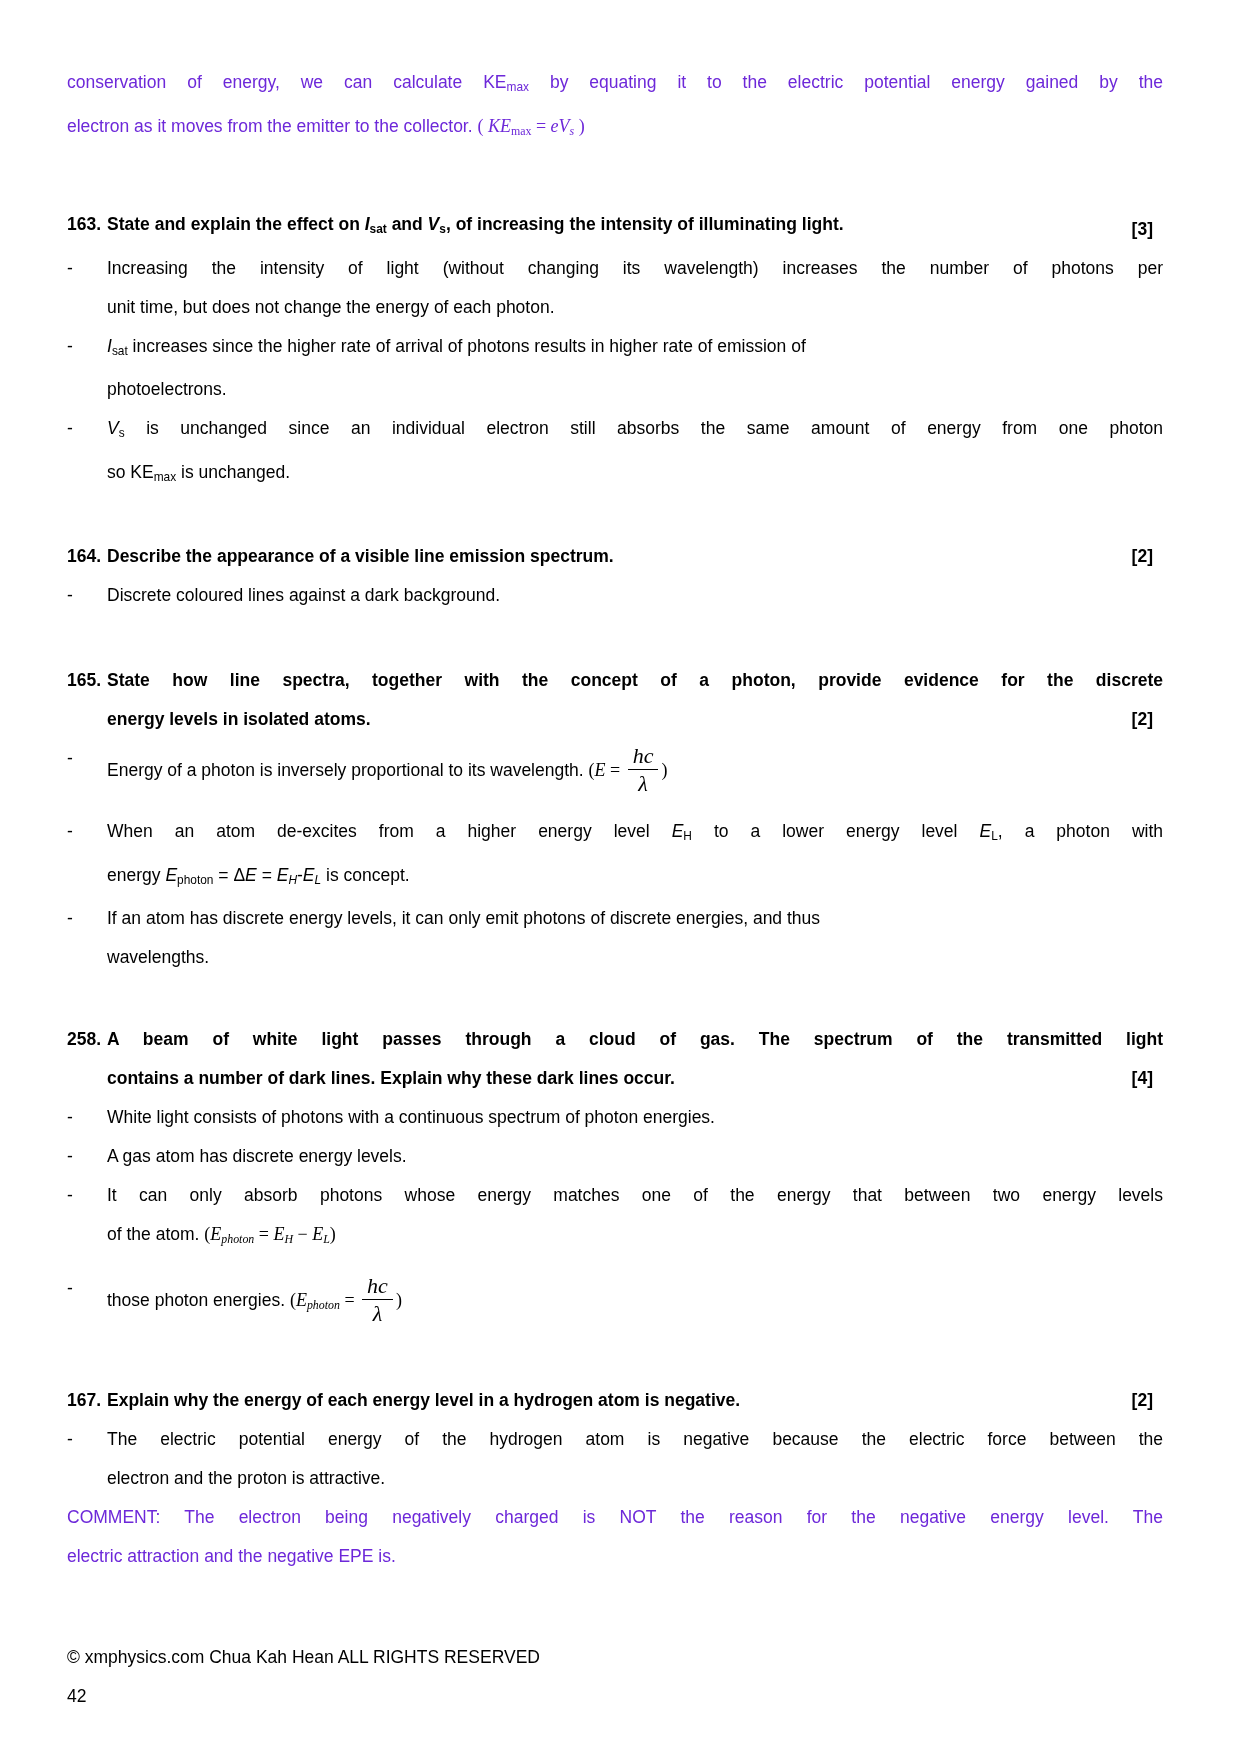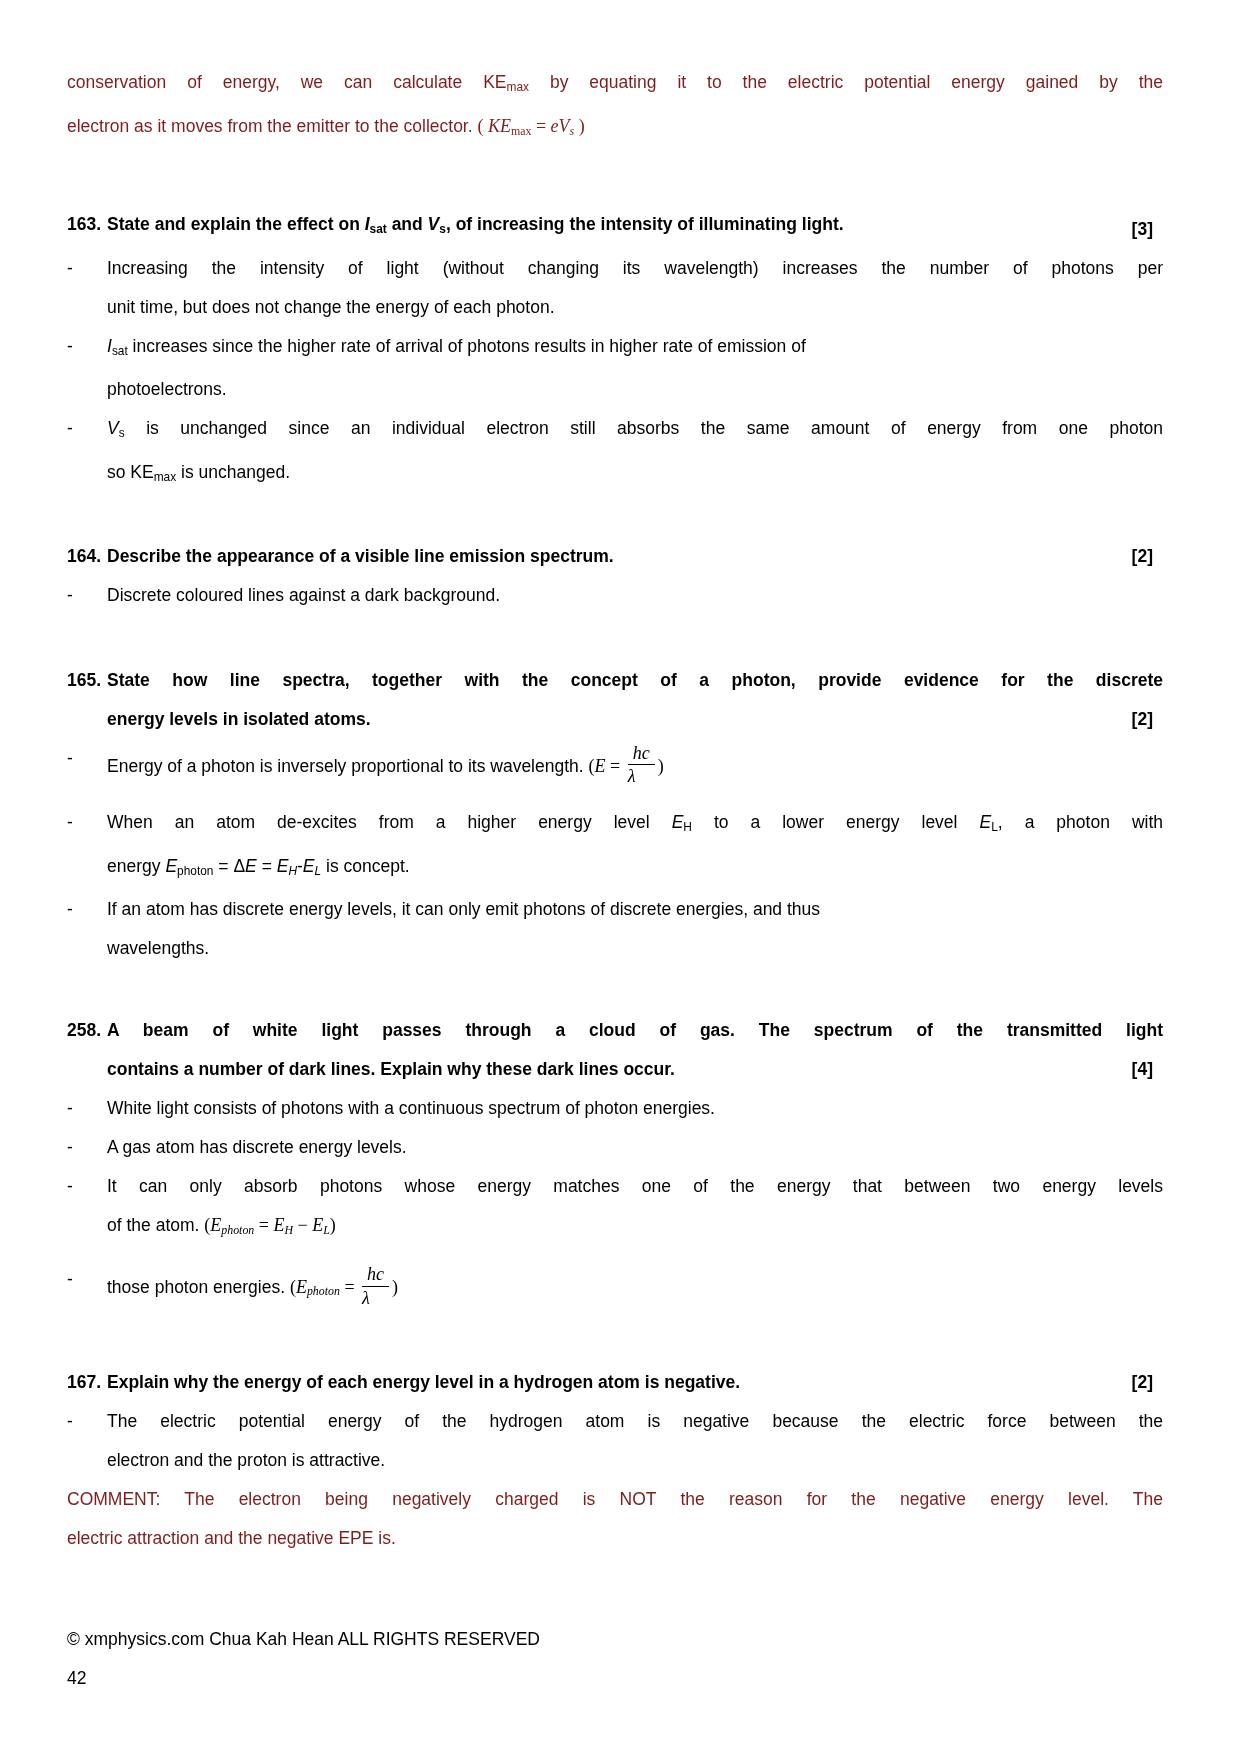--- a/index.html
+++ b/index.html
@@ -12,43 +12,43 @@
     font-family:"Liberation Sans","DejaVu Sans",sans-serif;
     font-size:17.5px;
     line-height:39px;
     color:#000000;
     overflow:hidden;
   }
   .line { text-align:left; }
   .line.j { text-align:justify; text-align-last:justify; }
   .line:has(.frac) { padding:6px 0; }
 
-  .para.blue, .comment { color:#7f1d1d; }
+  .para.blue, .comment { color:#6d28d9; }
 
   
   .q { display:flex; position:relative; font-weight:700; }
   .q-num { width:40px; flex:0 0 40px; }
   .q-text { flex:1; min-width:0; }
   .marks { position:absolute; right:10px; bottom:0; font-weight:700; }
 
   
   .bullet { display:flex; }
   .dash { width:40px; flex:0 0 40px; }
   .b-text { flex:1; min-width:0; }
 
   
   .it  { font-style:italic; }
   .eq  { font-family:"Liberation Serif","DejaVu Serif",serif; font-style:italic; font-size:18px; }
   .equ { font-family:"Liberation Serif","DejaVu Serif",serif; font-size:18px; }
   .sub { font-size:68%; vertical-align:-0.22em; }
 
   .frac {
-    display:inline-block; vertical-align:middle; text-align:left;
+    display:inline-block; vertical-align:middle; text-align:center;
     font-family:"Liberation Serif","DejaVu Serif",serif; font-style:italic;
-    font-size:18px; line-height:1.15; margin:0 3px; position:relative; top:-2px;
+    font-size:22px; line-height:1.15; margin:0 3px; position:relative; top:-2px;
   }
   .frac .fn { display:block; padding:0 5px 1px; border-bottom:1.4px solid currentColor; }
   .frac .fd { display:block; padding-top:1px; }
 
   
   #doc-body > :nth-child(2)  { margin-top:55px; }
   #doc-body > :nth-child(6)  { margin-top:40px; }
   #doc-body > :nth-child(8)  { margin-top:46px; }
   #doc-body > :nth-child(10) { margin-top:8px; }
   #doc-body > :nth-child(12) { margin-top:43px; }

